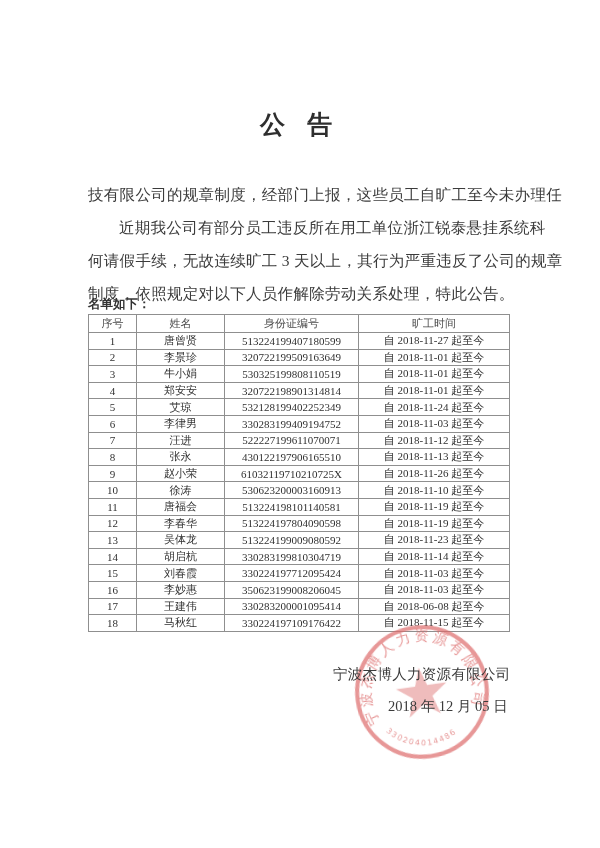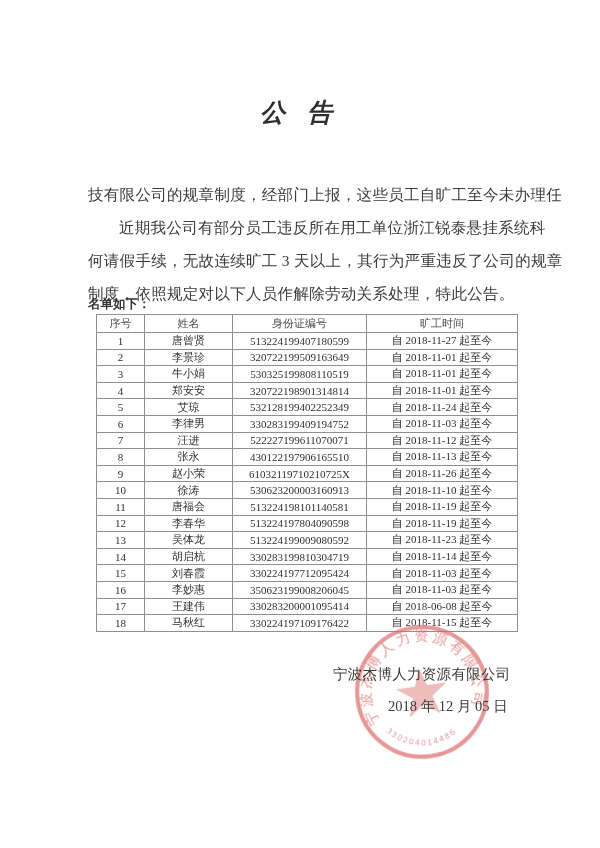--- a/index.html
+++ b/index.html
@@ -7,29 +7,28 @@
     position: relative;
     width: 600px;
     height: 848px;
     background: #ffffff;
     overflow: hidden;
     font-family: "Liberation Serif", "DejaVu Serif", serif;
     color: #3a3a3a;
   }
   .doc-title {
     position: absolute;
-    top: 96px;
+    top: 108px;
     left: 0;
     width: 600px;
     text-align: center;
     font-size: 25px;
     font-weight: bold;
     letter-spacing: 8px;
     color: #2e2e2e;
-    font-style: italic;
   }
   .body-paragraph {
     position: absolute;
     top: 178px;
     left: 88px;
     width: 426px;
     font-size: 15.5px;
     letter-spacing: 0.3px;
     color: #3b3b3b;
   }
@@ -39,21 +38,21 @@
     position: absolute;
     top: 296px;
     left: 88px;
     font-size: 12.5px;
     font-weight: bold;
     color: #333333;
   }
   .roster-table {
     position: absolute;
     top: 314px;
-    left: 96px;
+    left: 88px;
     border-collapse: collapse;
     table-layout: fixed;
     width: 421px;
     font-size: 11px;
     color: #303030;
     padding-left: 12px;
   }
   .roster-table th, .roster-table td {
     border: 1px solid #8f8f8f;
     text-align: center;

